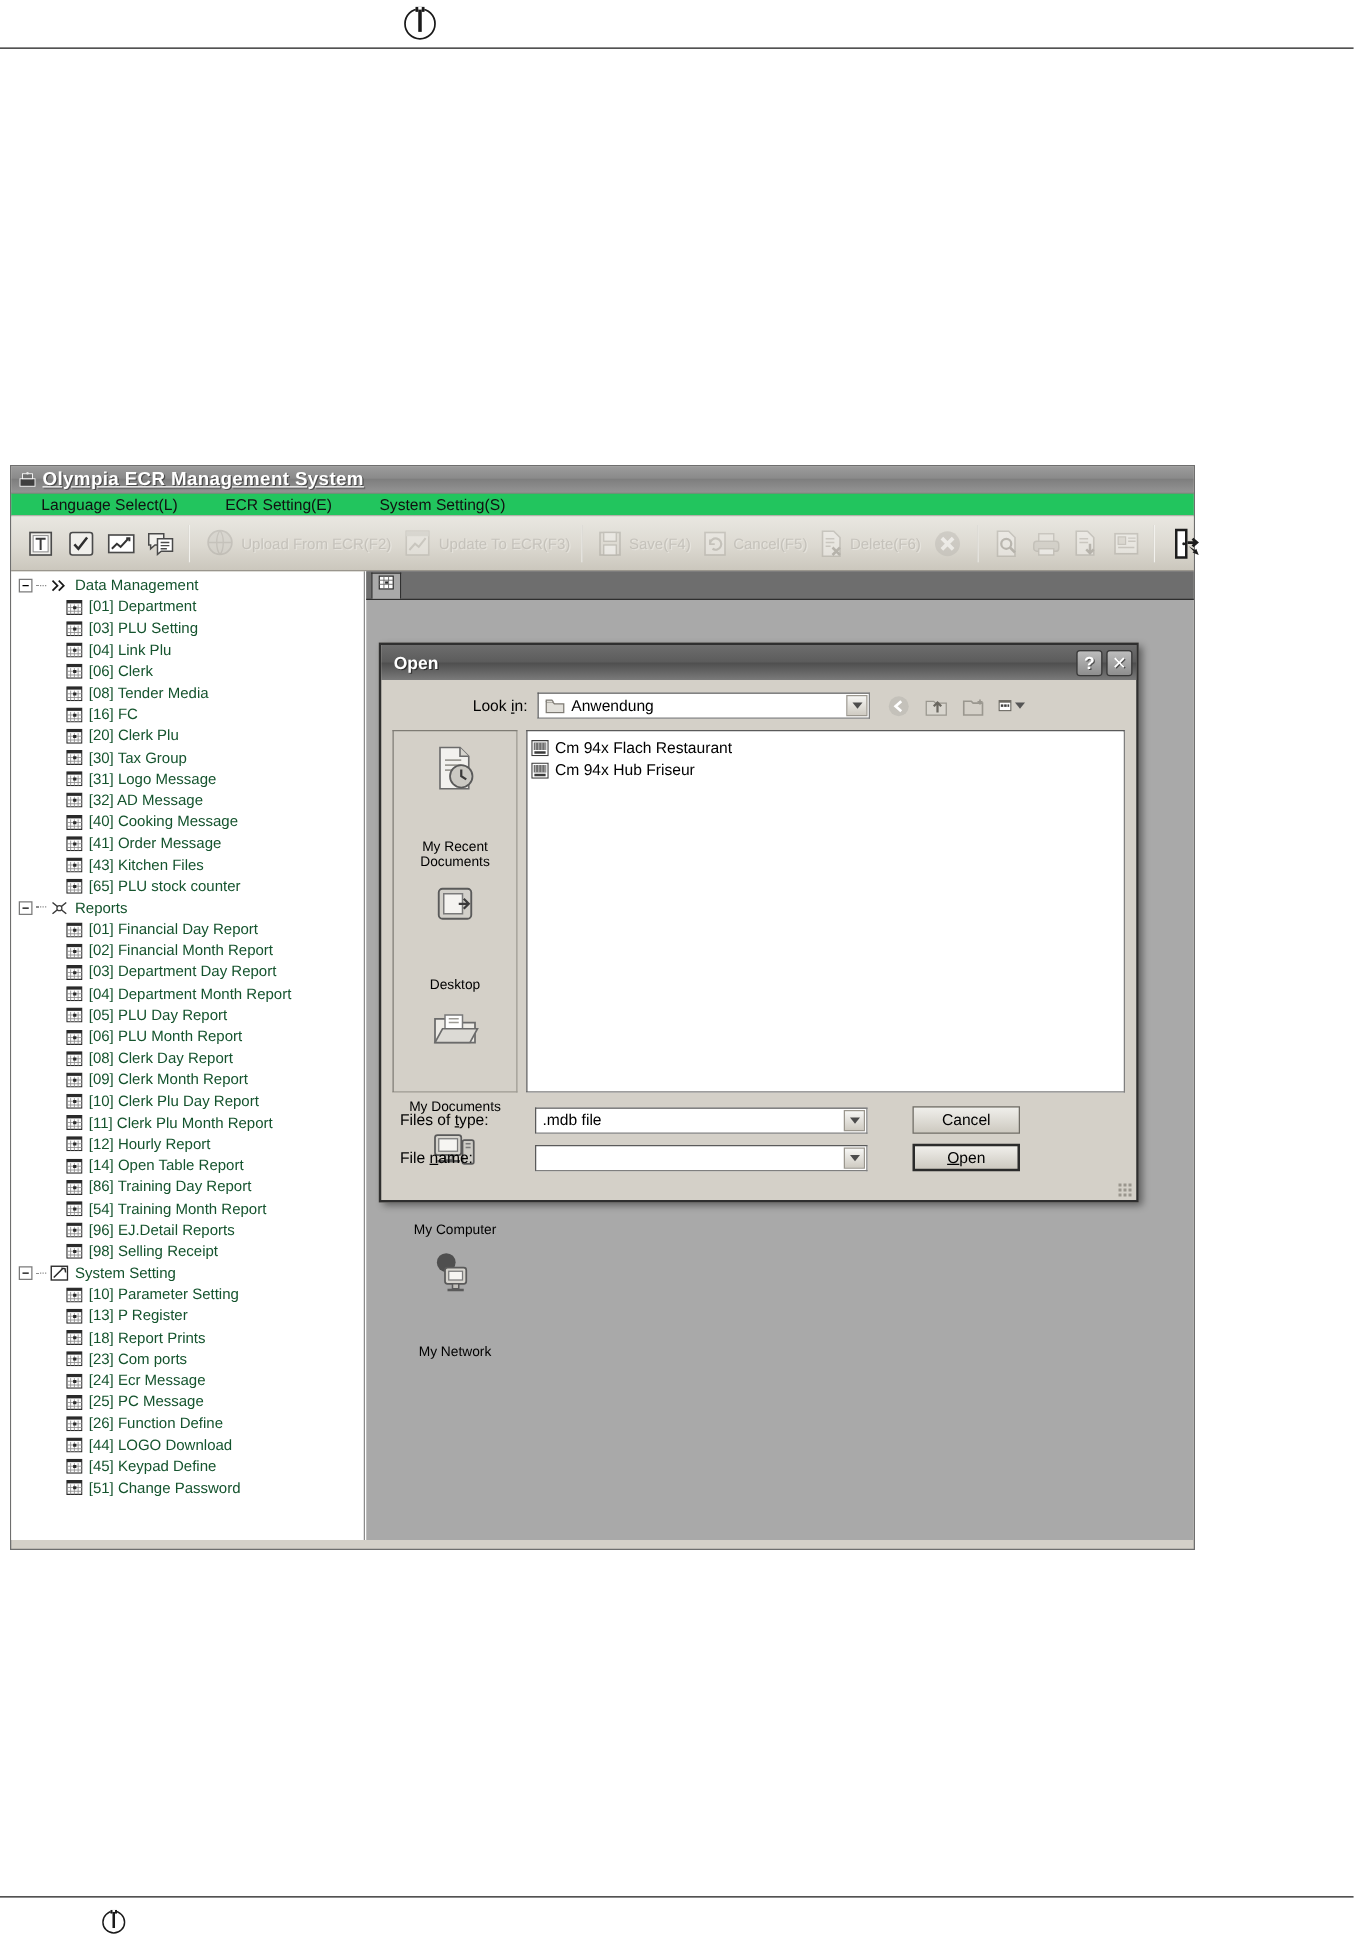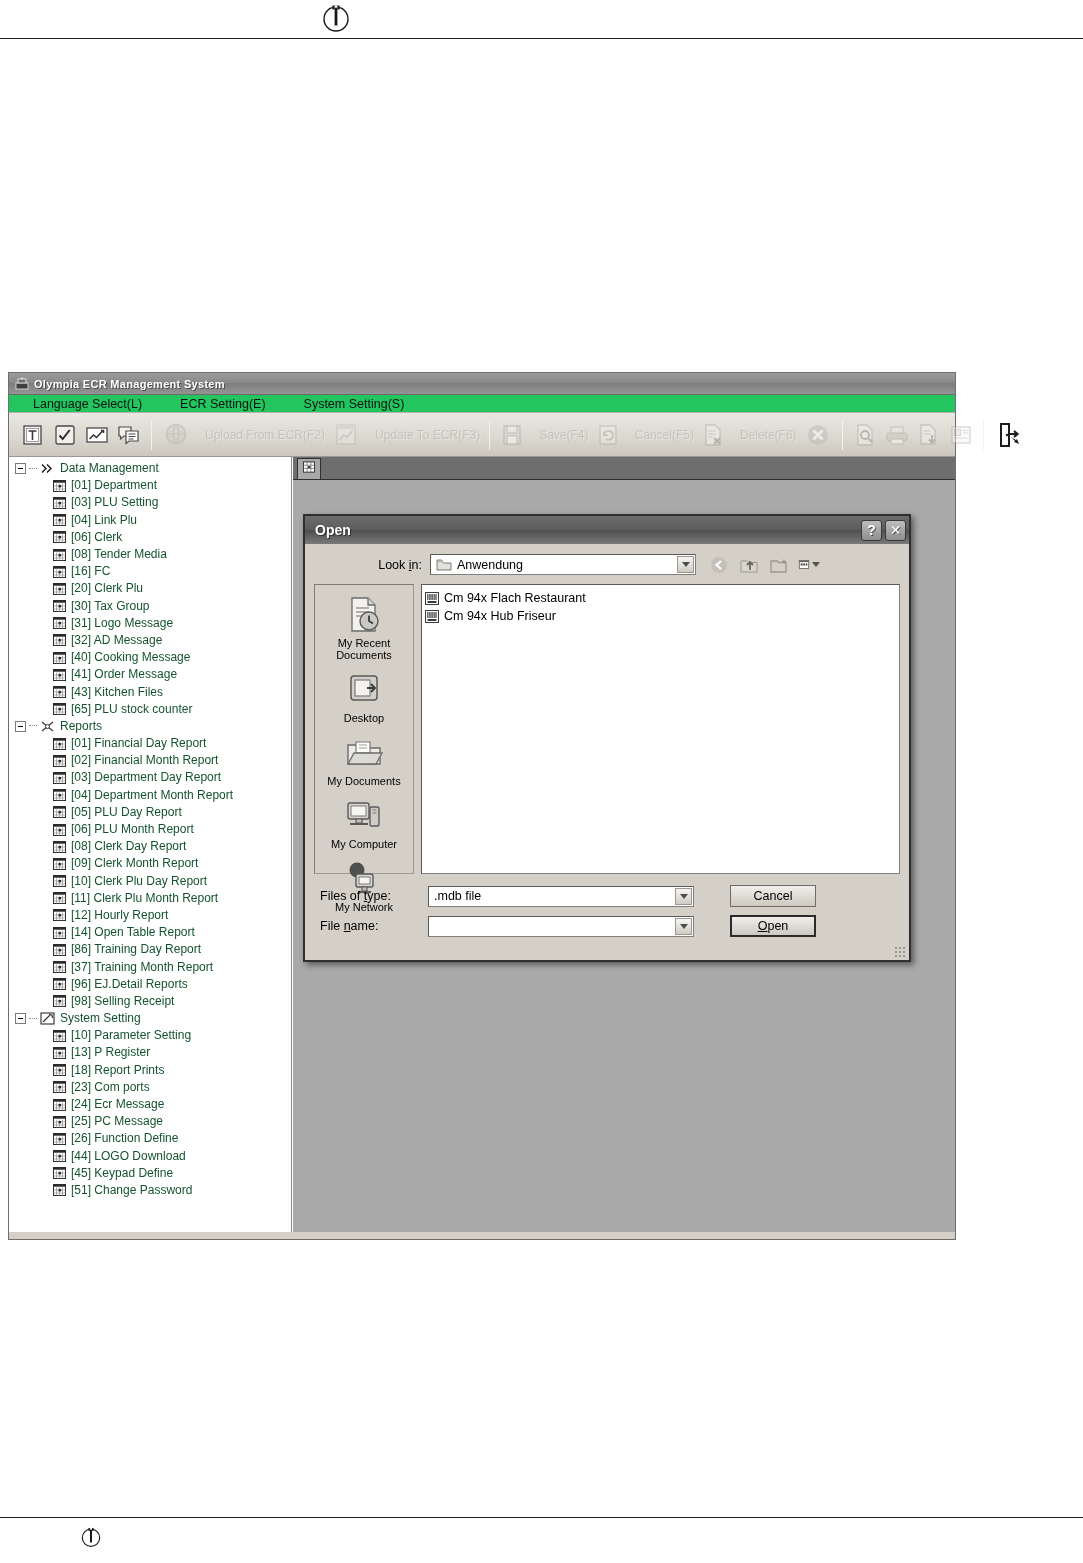--- a/index.html
+++ b/index.html
@@ -23,22 +23,22 @@
     position:absolute;left:8px;top:372px;width:948px;height:868px;
     background:#d4d0c8;border:1px solid #6e6e6e;box-sizing:border-box;
   }
   #title-bar{
     height:22px;background:linear-gradient(to bottom,#9c9c9c 0%,#8a8a8a 45%,#7e7e7e 50%,#949494 100%);
     display:flex;align-items:center;padding:0 4px;box-sizing:border-box;
     border-bottom:1px solid #6a6a6a;
   }
   #title-bar .tb-icon{width:14px;height:14px;margin:0 5px 0 2px;flex:0 0 auto;}
   #title-bar .tb-text{
-    color:#ffffff;font-size:11px;font-weight:bold;letter-spacing:.3px;
-    text-shadow:1px 1px 0 rgba(0,0,0,.45);white-space:nowrap;
+    color:#ffffff;font-size:15px;font-weight:bold;letter-spacing:.3px;
+    text-shadow:1px 1px 0 rgba(0,0,0,.45);white-space:nowrap;text-decoration:underline;
   }
   #menu-bar{
     height:18px;background:#22c55e;display:flex;align-items:center;
     border-bottom:1px solid #b5b2aa;padding-left:12px;box-sizing:border-box;
   }
   .menu-item{
     font-size:12.5px;color:#111;padding:3px 12px;margin-right:14px;white-space:nowrap;cursor:default;
   }
 
   
@@ -46,21 +46,21 @@
     height:44px;background:linear-gradient(to bottom,#e9e7e1 0%,#dcd9d1 55%,#cbc7bd 100%);
     display:flex;align-items:center;border-bottom:1px solid #9a968d;
     padding-left:4px;box-sizing:border-box;position:relative;
   }
   .grip{width:5px;height:32px;margin-right:4px;
     background-image:radial-gradient(#7d7a72 40%,transparent 41%);
     background-size:4px 4px;opacity:.85;}
   .tb-btn{display:flex;align-items:center;height:40px;padding:0 3px;cursor:default;}
   .tb-btn .glyph{width:26px;height:26px;flex:0 0 auto;}
   .tb-btn .glyph.lg{width:30px;height:30px;}
-  .tb-btn .lbl{font-size:12px;color:#a9a6a0;margin-left:14px;white-space:nowrap;
+  .tb-btn .lbl{font-size:12px;color:#a9a6a0;margin-left:2px;white-space:nowrap;
     text-shadow:1px 1px 0 #f3f2ee;}
   .tb-sep{width:1px;height:30px;background:#b0aca3;border-right:1px solid #f2f1ed;margin:0 6px;}
   .dim{opacity:.45;}
 
   
   #app-body{display:flex;height:775px;background:#d4d0c8;}
   #tree-pane{
     width:283px;background:#ffffff;border-right:1px solid #8b8b8b;
     overflow:hidden;box-sizing:border-box;padding-top:3px;
   }
@@ -129,21 +129,21 @@
   #lookin-combo{width:266px;}
   .navbtns{display:flex;align-items:center;margin-left:12px;gap:8px;}
   .navbtn{width:22px;height:20px;display:flex;align-items:center;justify-content:center;cursor:default;}
   .views-caret{border-left:4px solid transparent;border-right:4px solid transparent;border-top:5px solid #555;margin-left:2px;}
 
   #browse-row{display:flex;height:290px;}
   #places-bar{
     width:100px;background:#d4d0c8;border:1px solid #9d9a92;border-top-color:#7e7b74;border-left-color:#7e7b74;
     box-sizing:border-box;display:flex;flex-direction:column;align-items:center;padding-top:10px;
   }
-  .place{display:flex;flex-direction:column;align-items:center;width:104px;margin-bottom:9px;cursor:default;}
+  .place{display:flex;flex-direction:column;align-items:center;width:104px;margin-bottom:9px;cursor:default;gap:35px;}
   .place .pic{width:42px;height:40px;}
   .place .nm{font-size:11px;color:#000;text-align:center;line-height:12px;margin-top:2px;}
   #file-list{
     flex:1;margin-left:7px;background:#ffffff;border:1px solid #7f7f7f;border-top-color:#5a5a5a;border-left-color:#5a5a5a;
     box-sizing:border-box;padding:4px 3px;overflow:hidden;
   }
   .file-row{display:flex;align-items:center;height:18px;font-size:12.5px;color:#000;cursor:default;}
   .file-row .fi{width:14px;height:13px;margin-right:5px;flex:0 0 auto;}
 
   #bottom-rows{margin-top:11px;}
@@ -630,21 +630,21 @@
               </svg></span>
             <span class="tree-label">[86] Training Day Report</span>
           </div>
           <div class="tree-node tree-child">
             <span class="leaf-ico"><svg viewBox="0 0 13 12" width="13" height="12" aria-hidden="true">
                 <rect x="0.5" y="0.5" width="12" height="11" fill="#ffffff" stroke="#2a2a2a" stroke-width="1"></rect>
                 <rect x="0.5" y="0.5" width="12" height="2.2" fill="#2a2a2a"></rect>
                 <path d="M3.5 3.5v8M6.5 3.5v8M9.5 3.5v8M0.5 6h12M0.5 9h12" stroke="#8f8f8f" stroke-width="0.7"></path>
                 <rect x="5.5" y="5" width="2.6" height="2.4" fill="#2a2a2a"></rect>
               </svg></span>
-            <span class="tree-label">[37] Training Month Report</span>
+            <span class="tree-label">[54] Training Month Report</span>
           </div>
           <div class="tree-node tree-child">
             <span class="leaf-ico"><svg viewBox="0 0 13 12" width="13" height="12" aria-hidden="true">
                 <rect x="0.5" y="0.5" width="12" height="11" fill="#ffffff" stroke="#2a2a2a" stroke-width="1"></rect>
                 <rect x="0.5" y="0.5" width="12" height="2.2" fill="#2a2a2a"></rect>
                 <path d="M3.5 3.5v8M6.5 3.5v8M9.5 3.5v8M0.5 6h12M0.5 9h12" stroke="#8f8f8f" stroke-width="0.7"></path>
                 <rect x="5.5" y="5" width="2.6" height="2.4" fill="#2a2a2a"></rect>
               </svg></span>
             <span class="tree-label">[96] EJ.Detail Reports</span>
           </div>

